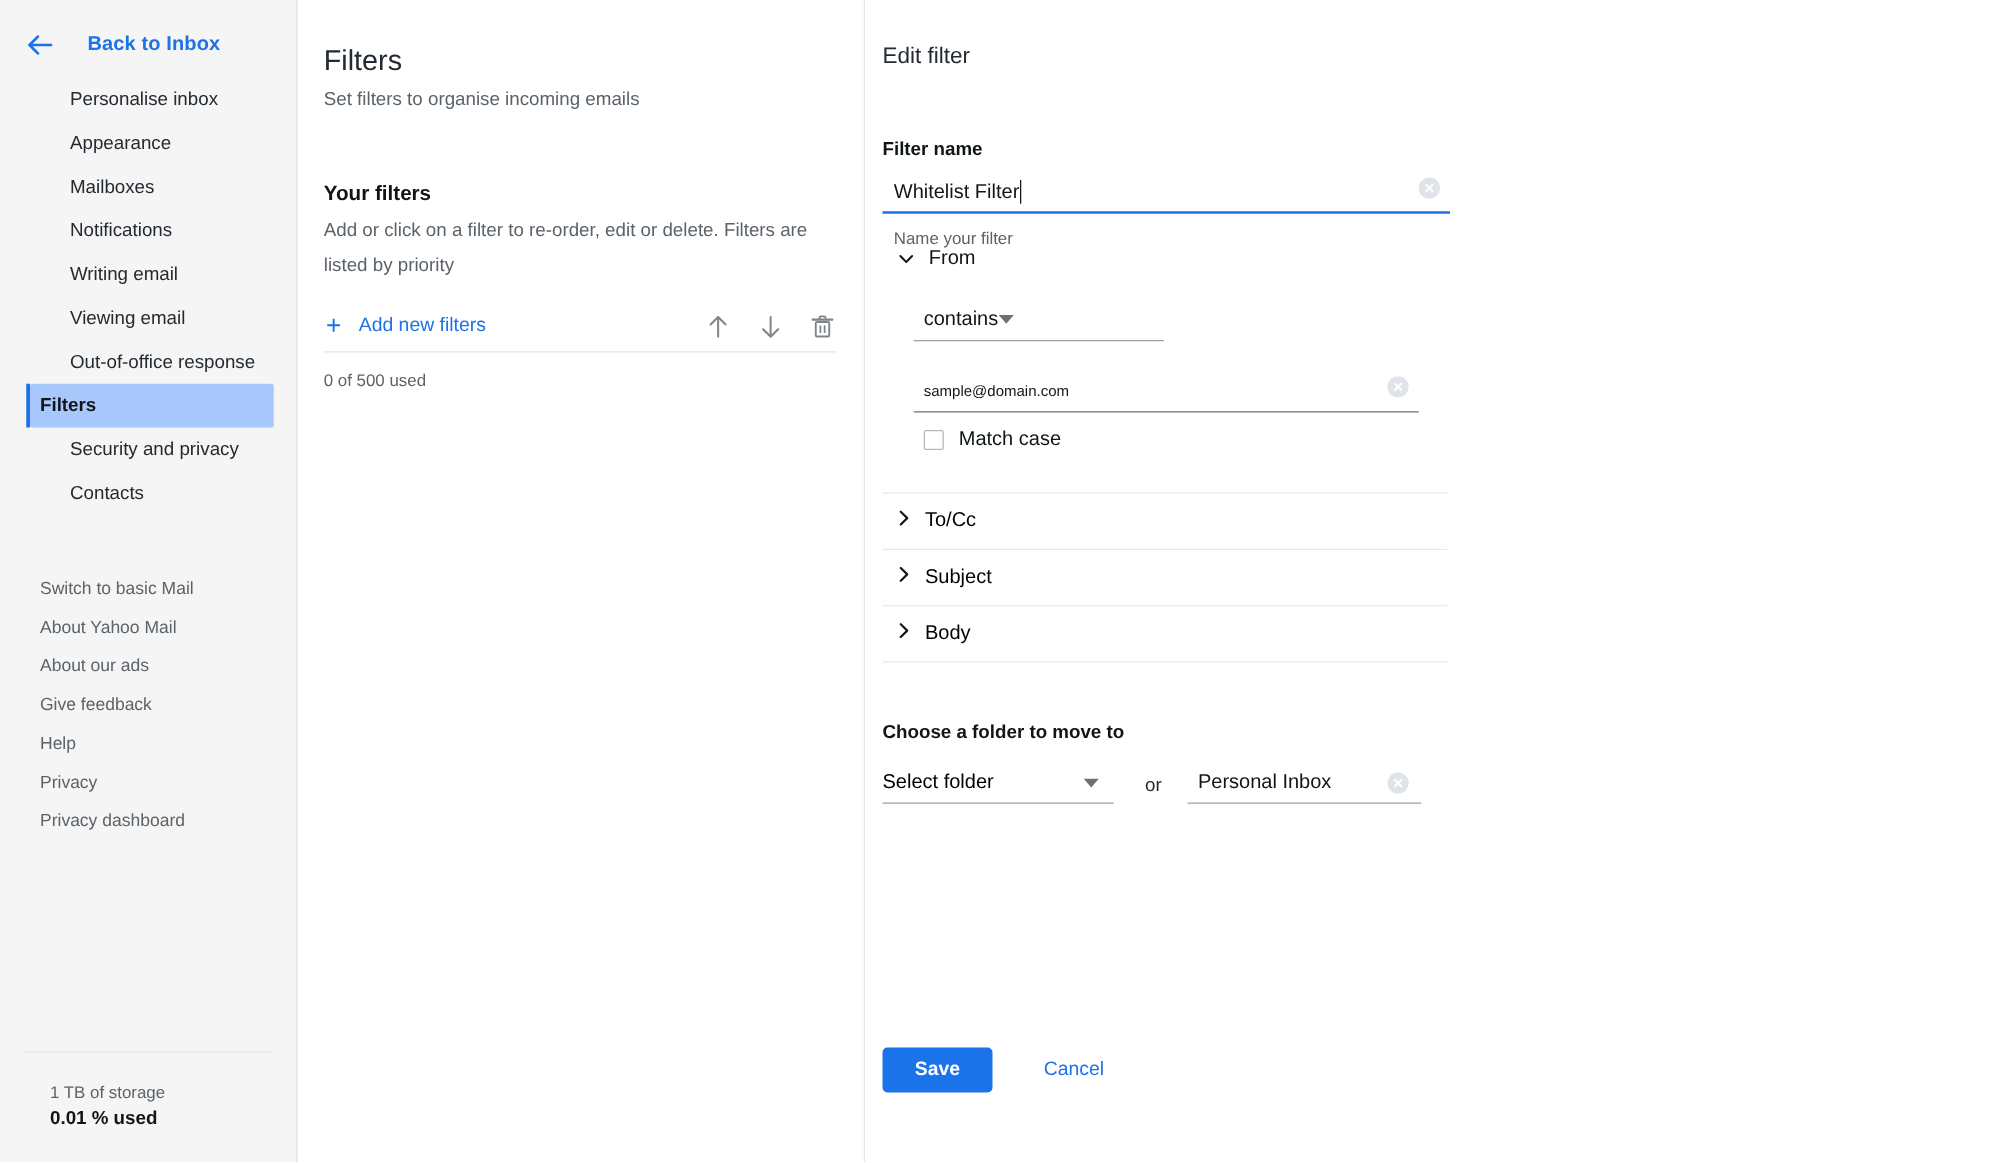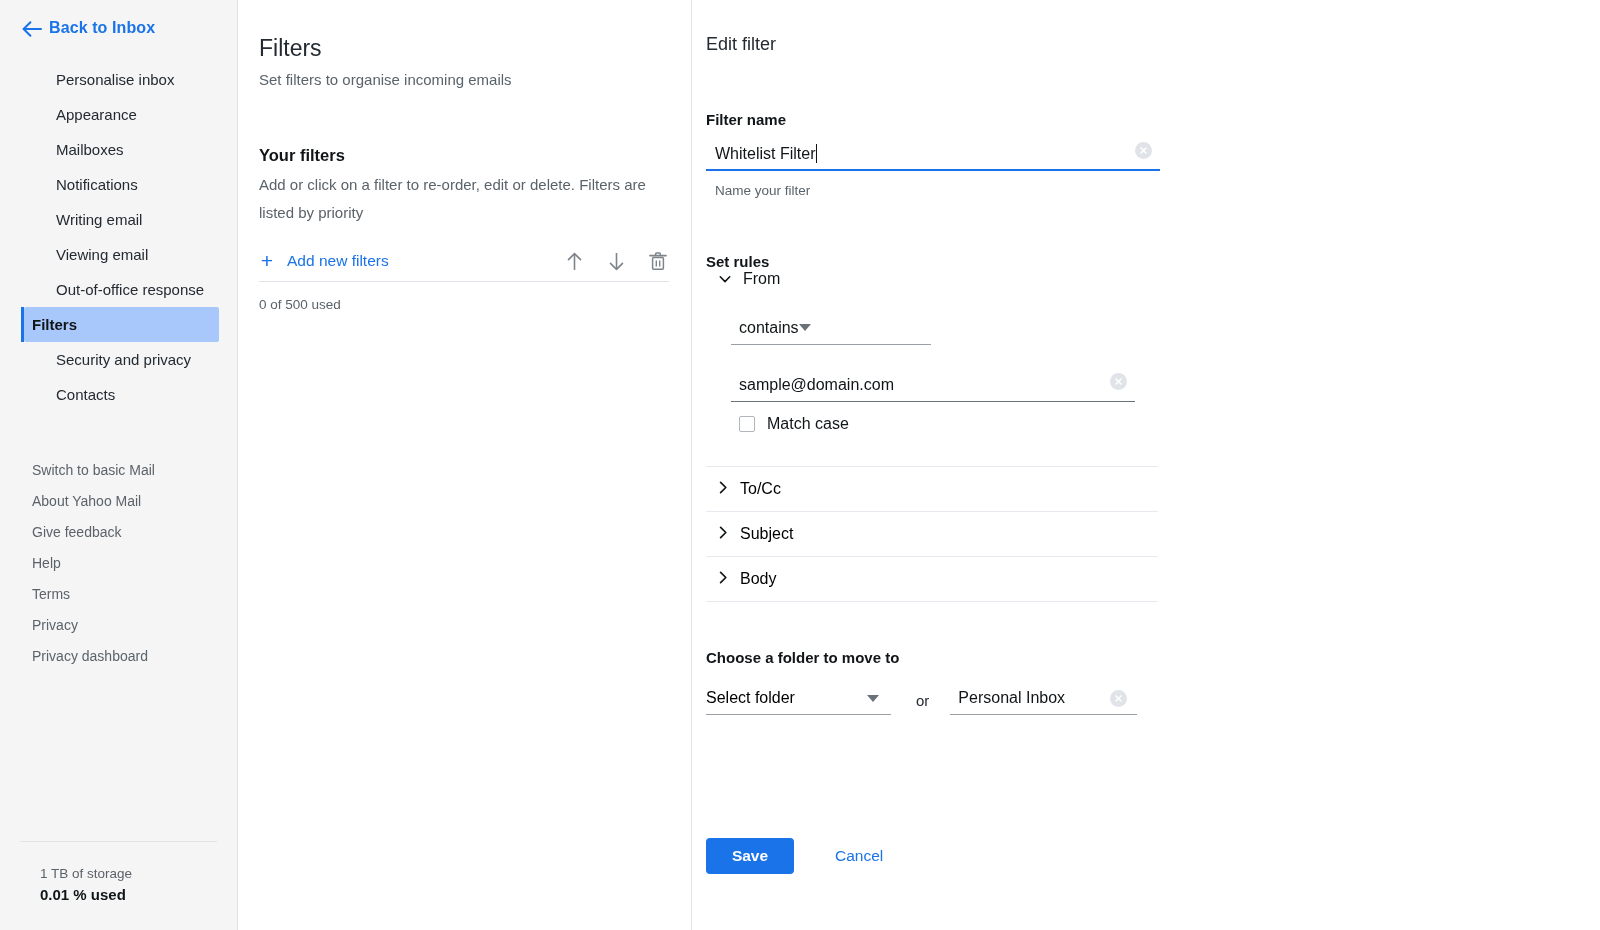--- a/index.html
+++ b/index.html
@@ -24,21 +24,22 @@
     flex: 0 0 238px;
     height: 930px;
     background: #f5f5f5;
     border-right: 1px solid #e0e0e4;
     position: relative;
     display: flex;
     flex-direction: column;
   }
   .back-row {
     display: flex;
-    gap: 7px;
+    align-items: center;
+    gap: 28px;
     padding: 19px 0 0 22px;
     cursor: pointer;
     height: 52px;
   }
   .back-arrow {
     width: 20px; height: 20px;
     display: inline-flex; align-items: center; justify-content: center;
     color: #0f69ff;
   }
   .back-label {
@@ -310,21 +311,21 @@
   .value-field {
     width: 404px;
     margin-top: 24px;
     height: 33px;
     border-bottom: 1px solid #6a7178;
     display: flex;
     align-items: center;
     position: relative;
   }
   .value-field .vv {
-    font-size: 16px;
+    font-size: 12px;
     color: #101518;
     padding-left: 8px;
   }
   .checkrow {
     display: flex;
     align-items: center;
     gap: 12px;
     margin-top: 13px;
     padding-left: 8px;
     cursor: pointer;
@@ -477,27 +478,27 @@
     </nav>
 
     <div class="nav-secondary">
       <div class="nav-link">
           <span>Switch to basic Mail</span>
         </div>
       <div class="nav-link">
           <span>About Yahoo Mail</span>
         </div>
       <div class="nav-link">
+          <span>About our ads</span>
+        </div>
+      <div class="nav-link">
           <span>Give feedback</span>
         </div>
       <div class="nav-link">
           <span>Help</span>
-        </div>
-      <div class="nav-link">
-          <span>Terms</span>
         </div>
       <div class="nav-link">
           <span>Privacy</span>
         </div>
       <div class="nav-link">
           <span>Privacy dashboard</span>
         </div>
     </div>
 
     <div class="sidebar-spacer"></div>
@@ -559,21 +560,20 @@
         <span class="caret"></span>
       <span class="clear-icon">
         <svg width="11" height="11" viewBox="0 0 11 11">
           <line x1="3" y1="3" x2="8" y2="8" stroke="#ffffff" stroke-width="1.5" stroke-linecap="round"></line>
           <line x1="8" y1="3" x2="3" y2="8" stroke="#ffffff" stroke-width="1.5" stroke-linecap="round"></line>
         </svg>
       </span>
     </div>
     <div class="helper">Name your filter</div>
 
-    <div class="section-label">Set rules</div>
 
     <div class="rule-head">
       <span class="chev">
         <svg width="13" height="9" viewBox="0 0 13 9">
           <path d="M1.4 1.6 L6.5 6.8 L11.6 1.6" fill="none" stroke="#101518" stroke-width="1.7" stroke-linecap="round" stroke-linejoin="round"></path>
         </svg>
       </span>
       <span class="rl">From</span>
     </div>
 

